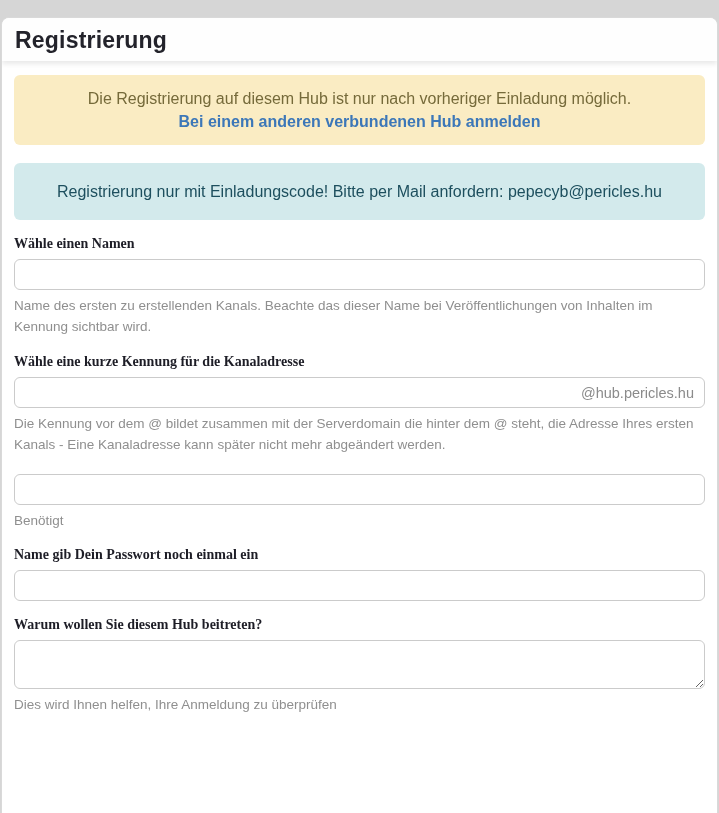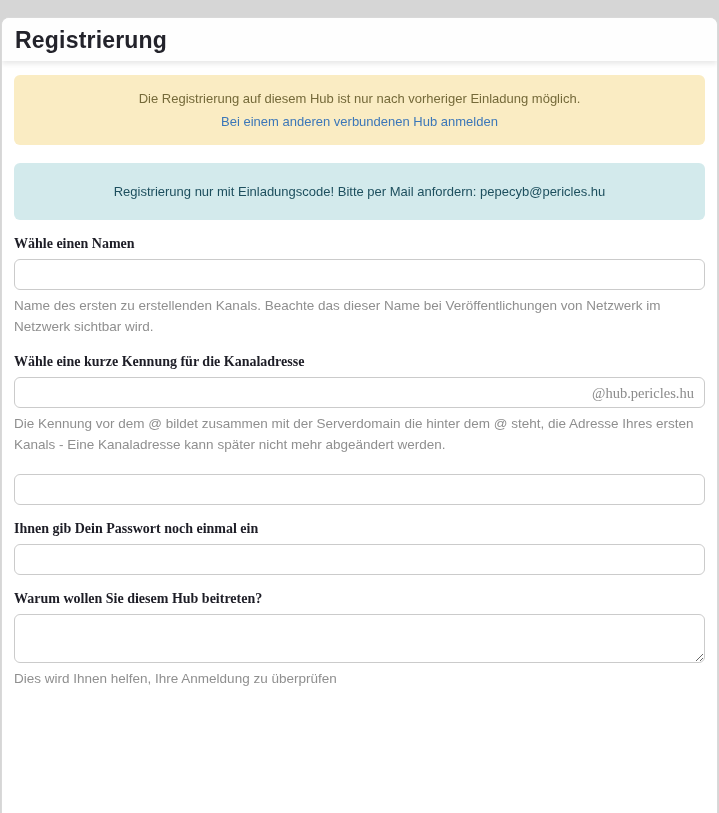--- a/index.html
+++ b/index.html
@@ -30,36 +30,36 @@
     font-size: 23px;
     font-weight: 600;
     color: #23232b;
     letter-spacing: 0.2px;
   }
   .content { padding: 14px 12px 10px; }
 
   .alert {
     border-radius: 6px;
     text-align: center;
-    font-size: 13px;
+    font-size: 16px;
     line-height: 23px;
   }
   .alert-warning {
     background: #faecc3;
     color: #756a3a;
     padding: 12px 16px;
     margin-bottom: 18px;
   }
   .alert-info {
     background: #d3eaec;
     color: #1d4f5e;
     padding: 17px 32px;
     margin-bottom: 16px;
   }
-  a.link { color: #3c77b8; text-decoration: none; cursor: pointer; }
+  a.link { color: #3c77b8; text-decoration: none; cursor: pointer; font-weight: bold; }
 
   .invite-link {
     display: inline-block;
     font-size: 14.5px;
     margin-bottom: 5px;
   }
 
   .form-group { margin-bottom: 16px; }
   .form-group label {
     display: block;
@@ -87,21 +87,21 @@
     background: #fff;
     border: 1px solid #cbcbcb;
     border-radius: 6px;
     outline: none;
   }
   textarea.form-control {
     height: 49px;
     resize: both;
     line-height: 18px;
   }
-  .input-wrap { position: relative; font-family: Liberation Serif, serif; }
+  .input-wrap { position: relative; }
   .input-suffix {
     position: absolute;
     right: 11px; top: 50%;
     transform: translateY(-50%);
     color: #8b8b8b;
     font-size: 14.5px;
     pointer-events: none;
   }
   .help-text {
     color: #8f8f8f;
@@ -128,39 +128,40 @@
     </div>
 
     <div class="alert alert-info">
       <div>Registrierung nur mit Einladungscode! Bitte per Mail anfordern: pepecyb@pericles.hu</div>
     </div>
 
 
     <div class="form-group" style="margin-bottom:17px;">
       <label>Wähle einen Namen</label>
       <input type="text" class="form-control" value="" style="">
-      <div class="help-text">Name des ersten zu erstellenden Kanals. Beachte das dieser Name bei Veröffentlichungen von Netzwerk im Netzwerk sichtbar wird.</div>
+      <div class="help-text">Name des ersten zu erstellenden Kanals. Beachte das dieser Name bei Veröffentlichungen von Inhalten im Kennung sichtbar wird.</div>
     </div>
 
     <div class="form-group mb-lg">
       <label>Wähle eine kurze Kennung für die Kanaladresse</label>
       <div class="input-wrap">
         <input type="text" class="form-control" style="padding-right: 130px;" value="">
         <span class="input-suffix">@hub.pericles.hu</span>
       </div>
       <div class="help-text">Die Kennung vor dem @ bildet zusammen mit der Serverdomain die hinter dem @ steht, die Adresse Ihres ersten Kanals - Eine Kanaladresse kann später nicht mehr abgeändert werden.</div>
     </div>
 
     <div class="form-group">
       <input type="text" class="form-control" value="" style="">
+      <div class="help-text">Benötigt</div>
     </div>
 
 
     <div class="form-group">
-      <label>Ihnen gib Dein Passwort noch einmal ein</label>
+      <label>Name gib Dein Passwort noch einmal ein</label>
       <input type="password" class="form-control" value="" style="">
     </div>
 
     <div class="form-group" style="margin-bottom:0;">
       <label>Warum wollen Sie diesem Hub beitreten?</label>
       <textarea class="form-control" value="" style=""></textarea>
       <div class="help-text">Dies wird Ihnen helfen, Ihre Anmeldung zu überprüfen</div>
     </div>
 
   </div>

